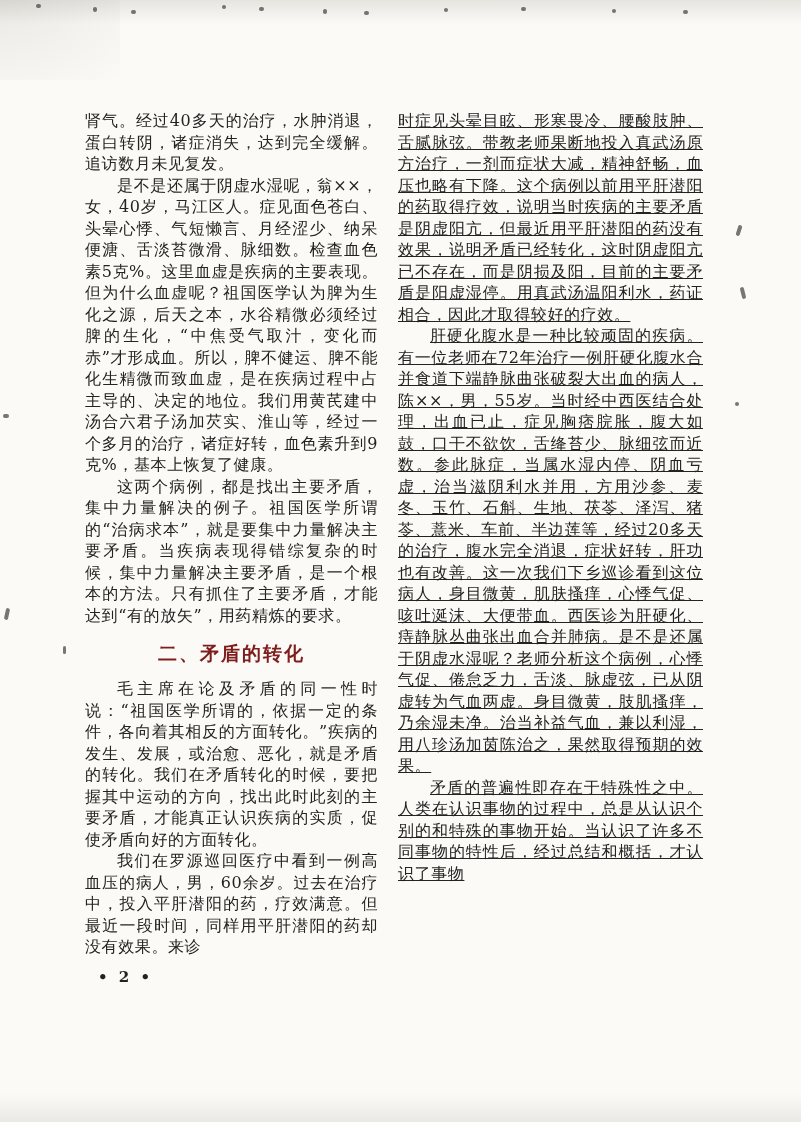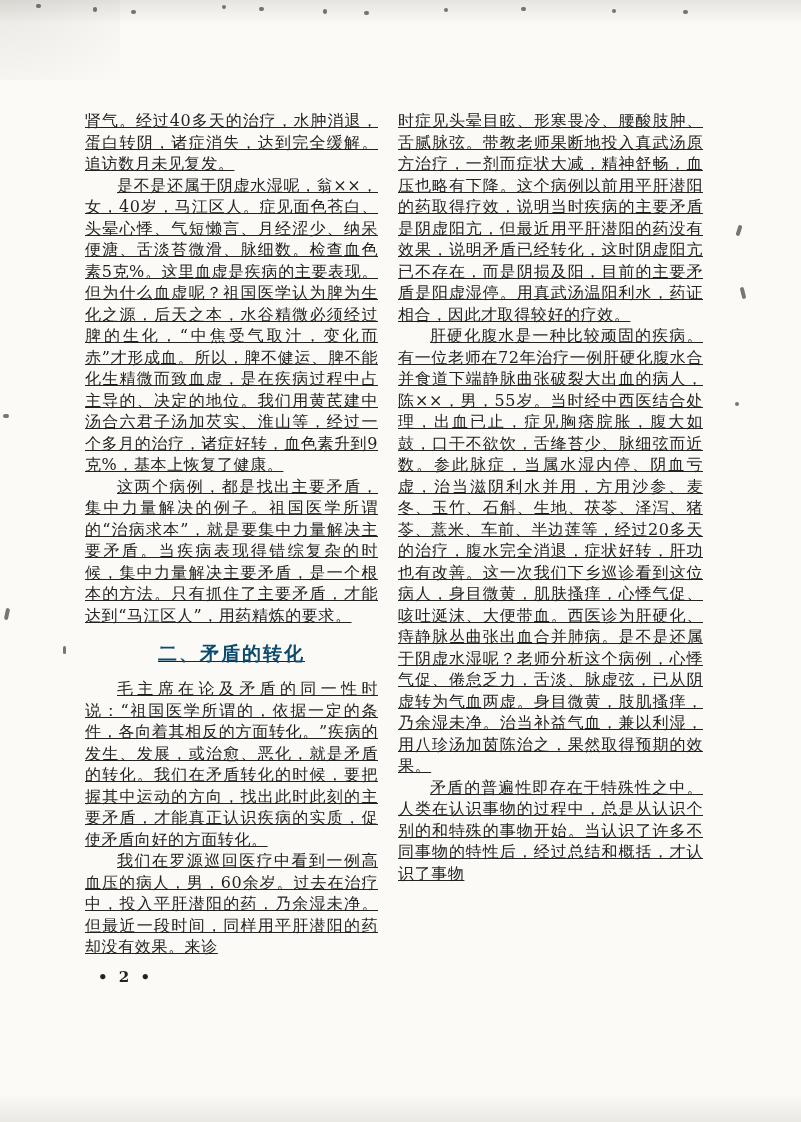--- a/index.html
+++ b/index.html
@@ -17,26 +17,26 @@
   .vignette-top{position:absolute;left:0;top:0;width:801px;height:24px;
     background:linear-gradient(180deg,rgba(118,115,105,0.16),rgba(118,115,105,0));}
   .vignette-bottom{position:absolute;left:0;bottom:0;width:801px;height:28px;
     background:linear-gradient(0deg,rgba(118,115,105,0.13),rgba(118,115,105,0));}
   .vignette-corner{position:absolute;left:0;top:0;width:120px;height:80px;
     background:radial-gradient(ellipse at 0 0,rgba(110,108,100,0.12),rgba(110,108,100,0));}
 
   .content{position:absolute;left:85px;top:110px;width:618px;display:flex;gap:20px;}
   .column{color:var(--ink);font-size:16px;line-height:21.5px;text-align:justify;
     word-break:break-all;letter-spacing:0.6px;}
-  .column.left{width:293px;text-decoration:underline;}
+  .column.left{width:293px;}
   .column.right{width:305px;text-decoration:underline;}
   p.paragraph{margin:0;text-indent:2em;}
   p.paragraph.no-indent{text-indent:0;}
   h2.heading{font-size:19px;line-height:24px;font-weight:bold;text-align:center;
-    margin:15px 0 13px;letter-spacing:2px;color:#0c4a6e;}
+    margin:15px 0 13px;letter-spacing:2px;color:#7f1d1d;}
 
   .page-number{position:absolute;left:98px;top:968px;font-size:15px;font-weight:bold;
     letter-spacing:3px;color:#222;}
 
   
   .speck{position:absolute;background:#4a4a46;border-radius:2px;opacity:.75;}
   .s1{left:36px;top:4px;width:5px;height:4px;}
   .s2{left:93px;top:7px;width:4px;height:5px;}
   .s3{left:131px;top:10px;width:5px;height:4px;}
   .s4{left:222px;top:5px;width:4px;height:4px;}
@@ -78,24 +78,24 @@
   <i class="speck s13"></i>
   <i class="speck s14"></i>
   <i class="speck s15"></i>
   <i class="speck s16"></i>
   <i class="speck s17"></i>
 
   <div class="content">
     <div class="column left">
         <p class="paragraph no-indent">肾气。经过40多天的治疗，水肿消退，蛋白转阴，诸症消失，达到完全缓解。追访数月未见复发。</p>
         <p class="paragraph">是不是还属于阴虚水湿呢，翁××，女，40岁，马江区人。症见面色苍白、头晕心悸、气短懒言、月经涩少、纳呆便溏、舌淡苔微滑、脉细数。检查血色素5克%。这里血虚是疾病的主要表现。但为什么血虚呢？祖国医学认为脾为生化之源，后天之本，水谷精微必须经过脾的生化，“中焦受气取汁，变化而赤”才形成血。所以，脾不健运、脾不能化生精微而致血虚，是在疾病过程中占主导的、决定的地位。我们用黄芪建中汤合六君子汤加芡实、淮山等，经过一个多月的治疗，诸症好转，血色素升到9克%，基本上恢复了健康。</p>
-        <p class="paragraph">这两个病例，都是找出主要矛盾，集中力量解决的例子。祖国医学所谓的“治病求本”，就是要集中力量解决主要矛盾。当疾病表现得错综复杂的时候，集中力量解决主要矛盾，是一个根本的方法。只有抓住了主要矛盾，才能达到“马江区人”，用药精炼的要求。</p>
+        <p class="paragraph">这两个病例，都是找出主要矛盾，集中力量解决的例子。祖国医学所谓的“治病求本”，就是要集中力量解决主要矛盾。当疾病表现得错综复杂的时候，集中力量解决主要矛盾，是一个根本的方法。只有抓住了主要矛盾，才能达到“有的放矢”，用药精炼的要求。</p>
         <h2 class="heading">二、矛盾的转化</h2>
         <p class="paragraph">毛主席在论及矛盾的同一性时说：“祖国医学所谓的，依据一定的条件，各向着其相反的方面转化。”疾病的发生、发展，或治愈、恶化，就是矛盾的转化。我们在矛盾转化的时候，要把握其中运动的方向，找出此时此刻的主要矛盾，才能真正认识疾病的实质，促使矛盾向好的方面转化。</p>
-        <p class="paragraph">我们在罗源巡回医疗中看到一例高血压的病人，男，60余岁。过去在治疗中，投入平肝潜阳的药，乃余湿未净。但最近一段时间，同样用平肝潜阳的药却没有效果。来诊</p>
+        <p class="paragraph">我们在罗源巡回医疗中看到一例高血压的病人，男，60余岁。过去在治疗中，投入平肝潜阳的药，疗效满意。但最近一段时间，同样用平肝潜阳的药却没有效果。来诊</p>
       </div>
     <div class="column right">
         <p class="paragraph no-indent">时症见头晕目眩、形寒畏冷、腰酸肢肿、舌腻脉弦。带教老师果断地投入真武汤原方治疗，一剂而症状大减，精神舒畅，血压也略有下降。这个病例以前用平肝潜阳的药取得疗效，说明当时疾病的主要矛盾是阴虚阳亢，但最近用平肝潜阳的药没有效果，说明矛盾已经转化，这时阴虚阳亢已不存在，而是阴损及阳，目前的主要矛盾是阳虚湿停。用真武汤温阳利水，药证相合，因此才取得较好的疗效。</p>
         <p class="paragraph">肝硬化腹水是一种比较顽固的疾病。有一位老师在72年治疗一例肝硬化腹水合并食道下端静脉曲张破裂大出血的病人，陈××，男，55岁。当时经中西医结合处理，出血已止，症见胸痞脘胀，腹大如鼓，口干不欲饮，舌绛苔少、脉细弦而近数。参此脉症，当属水湿内停、阴血亏虚，治当滋阴利水并用，方用沙参、麦冬、玉竹、石斛、生地、茯苓、泽泻、猪苓、薏米、车前、半边莲等，经过20多天的治疗，腹水完全消退，症状好转，肝功也有改善。这一次我们下乡巡诊看到这位病人，身目微黄，肌肤搔痒，心悸气促、咳吐涎沫、大便带血。西医诊为肝硬化、痔静脉丛曲张出血合并肺病。是不是还属于阴虚水湿呢？老师分析这个病例，心悸气促、倦怠乏力，舌淡、脉虚弦，已从阴虚转为气血两虚。身目微黄，肢肌搔痒，乃余湿未净。治当补益气血，兼以利湿，用八珍汤加茵陈治之，果然取得预期的效果。</p>
         <p class="paragraph">矛盾的普遍性即存在于特殊性之中。人类在认识事物的过程中，总是从认识个别的和特殊的事物开始。当认识了许多不同事物的特性后，经过总结和概括，才认识了事物</p>
       </div>
   </div>
 
   <div class="page-number">• 2 •</div>
 

